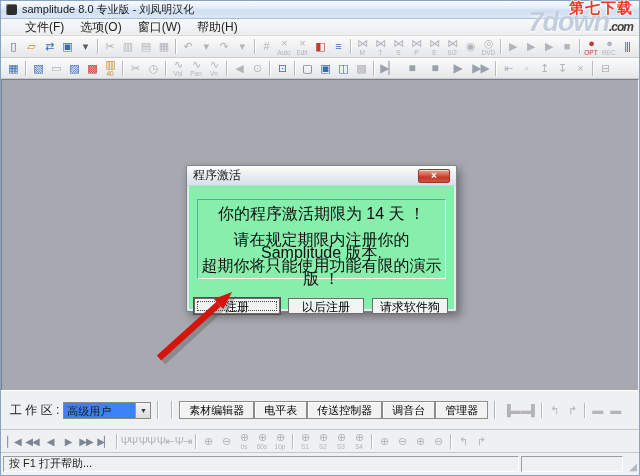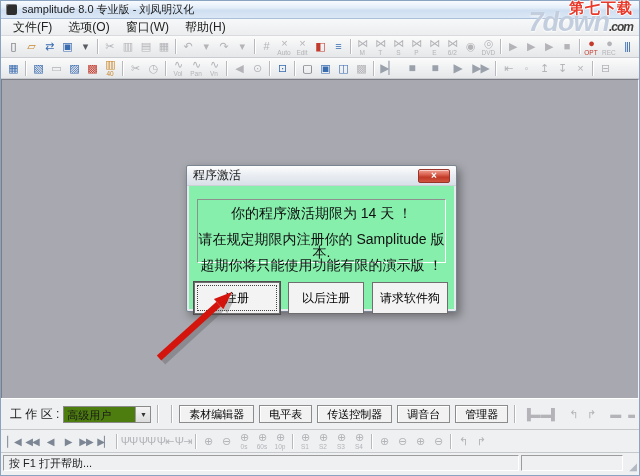--- a/index.html
+++ b/index.html
@@ -14,21 +14,21 @@
 
   
   .watermark{position:absolute;top:1px;right:6px;z-index:99;text-align:right;pointer-events:none;line-height:1}
   .wm1{display:block;font-size:15px;font-weight:bold;color:#e8392b;letter-spacing:1px;line-height:12px;
     text-shadow:-1px 0 0 #fff,1px 0 0 #fff,0 -1px 0 #fff,0 1px 0 #fff}
   .wm2{display:block;font-size:27px;font-style:italic;font-weight:bold;color:#c2cede;letter-spacing:-1px;line-height:21px;margin-top:-2px;
     text-shadow:0 1px 2px #ffffff}
   .wm2 .tld{font-size:12px;color:#404040}
 
   
-  .menubar{height:17px;display:flex;align-items:center;padding-left:4px;font-size:12px;color:#222;
+  .menubar{height:17px;display:flex;align-items:center;padding-left:16px;font-size:12px;color:#222;
     background:linear-gradient(#f7f8f9,#ecedee);border-bottom:1px solid #d8dadd}
   .mi{padding:1px 8px;cursor:default}
 
   
   .tbrow{display:flex;align-items:center;padding:0 3px;background:linear-gradient(#fbfbfb,#e5e7e9);border-bottom:1px solid #c9ccd0;overflow:hidden}
   .tb1{height:22px}.tb2{height:21px}
   .t{display:inline-flex;flex-direction:column;align-items:center;justify-content:center;min-width:18px;height:19px;color:#5a5a60;font-size:11px;cursor:default}
   .t .g{display:block;line-height:11px;letter-spacing:-1px;font-weight:normal}
   .t .l{display:block;font-size:6.5px;line-height:6px;text-decoration:none;margin-top:1px}
   .l:empty{display:none}
@@ -43,46 +43,46 @@
   
   .dlg{position:absolute;left:184px;top:85px;width:271px;height:147px;background:#86efac;z-index:5;
     border:1px solid #7b8591;border-radius:2px;
     box-shadow:inset 0 0 0 2px #e6e9ed, 3px 4px 10px rgba(0,0,0,.38)}
   .dlg-title{height:20px;display:flex;align-items:center;padding:0 6px;font-size:12px;color:#151515;
     background:linear-gradient(#fdfdfd,#e9edf2 50%,#d9e0e8);border-bottom:1px solid #ccd1d7;border-radius:2px 2px 0 0}
   .dlg-close{margin-left:auto;width:32px;height:14px;border:1px solid #99342a;border-radius:2px;color:#fff;
     font-size:10px;line-height:12px;text-align:center;font-weight:bold;cursor:default;
     background:linear-gradient(#f0a092,#d9604e 40%,#c03a27 60%,#d0543f);box-shadow:inset 0 1px 0 rgba(255,255,255,.5)}
   .dlg-body{position:relative;height:calc(100% - 21px)}
-  .dlg-msg{margin:13px 10px 0;height:64px;border:1px solid;border-color:#8f8f8f #fefefe #fefefe #8f8f8f;
-    text-align:center;padding-top:7px;font-size:14px;color:#101010;line-height:13px}
+  .dlg-msg{margin:13px 10px 0;height:80px;border:1px solid;border-color:#8f8f8f #fefefe #fefefe #8f8f8f;
+    text-align:center;padding-top:7px;font-size:16px;color:#101010;line-height:13px}
   .m1{margin-bottom:13px}
   .m23{display:inline-block;text-align:center}
   .dlg-btns{position:absolute;left:7px;bottom:9px;display:flex;gap:8px}
-  .dbtn{height:32px;font-size:12px;background:#f3f3f3;border:1px solid #6e6e6e;color:#000;font-family:inherit;cursor:default}
+  .dbtn{height:16px;font-size:12px;background:#f3f3f3;border:1px solid #6e6e6e;color:#000;font-family:inherit;cursor:default}
   .dbtn.b1{width:86px;box-shadow:0 0 0 1px #4f4f4f;outline:1px dotted #444;outline-offset:-4px}
   .dbtn.b2{width:76px}
   .dbtn.b3{width:76px}
 
   .arrow-svg{position:absolute;left:0;top:0;width:638px;height:330px;z-index:10;pointer-events:none}
 
   
-  .brow1{height:32px;display:flex;align-items:center;padding:0 4px;background:#eef0f2;border-top:1px solid #fff;border-bottom:1px solid #c6c9cc;font-size:12px;color:#1a1a1a;overflow:hidden}
+  .brow1{height:40px;display:flex;align-items:center;padding:0 4px;background:#eef0f2;border-top:1px solid #fff;border-bottom:1px solid #c6c9cc;font-size:12px;color:#1a1a1a;overflow:hidden}
   .wslabel{margin-left:5px;white-space:nowrap}
-  .combo{display:inline-flex;width:88px;height:17px;border:1px solid #8a8a8a;background:#4d7c0f;margin-left:4px;flex:0 0 auto}
+  .combo{display:inline-flex;width:88px;height:17px;border:1px solid #8a8a8a;background:#3b82f6;margin-left:4px;flex:0 0 auto}
   .cval{flex:1;font-size:11px;padding:1px 3px;white-space:nowrap;overflow:hidden}
   .carr{width:15px;background:linear-gradient(#f4f4f4,#dcdcdc);border-left:1px solid #9a9a9a;font-size:7px;display:flex;align-items:center;justify-content:center;color:#333}
   .vsep{width:2px;height:18px;border-left:1px solid #b4b4b8;border-right:1px solid #fff;margin:0 6px;flex:0 0 auto}
-  .wsbtns{display:flex;gap:5px;flex:0 0 auto}
+  .wsbtns{display:flex;flex:0 0 auto}
   .wbtn{height:18px;background:#f2f2f2;border:1px solid #8c8c8c;font-size:11px;padding:0 9px;font-family:inherit;box-shadow:inset 1px 1px 0 #fff;white-space:nowrap;cursor:default}
   .ricons{display:flex;align-items:center;overflow:hidden}
   .brow2{height:23px;display:flex;align-items:center;padding:0 4px;background:#eef0f2;border-bottom:1px solid #c6c9cc;overflow:hidden}
 
   
-  .status{height:22px;position:relative;display:flex;align-items:flex-start;gap:2px;background:#eef0f2;padding:2px 16px 3px 2px}
+  .status{height:22px;position:relative;display:flex;align-items:center;gap:2px;background:#eef0f2;padding:2px 16px 3px 2px}
   .spanel{height:16px;border:1px solid;border-color:#9c9c9c #fff #fff #9c9c9c;font-size:11px;display:flex;align-items:center;padding:0 5px;color:#222}
   .sp1{width:516px}
   .sp2{flex:1}
   .grip{position:absolute;right:2px;bottom:3px;font-size:10px;color:#b3bac4;line-height:10px}
 </style>
 </head>
 <body>
 
 <div class="win">
 

